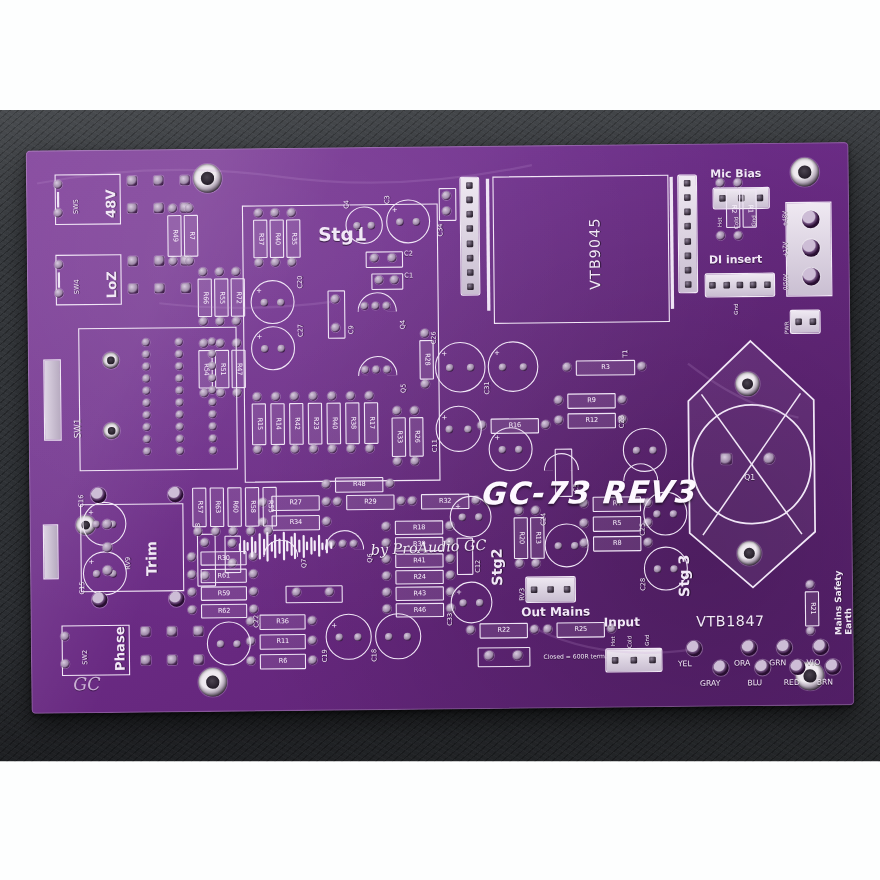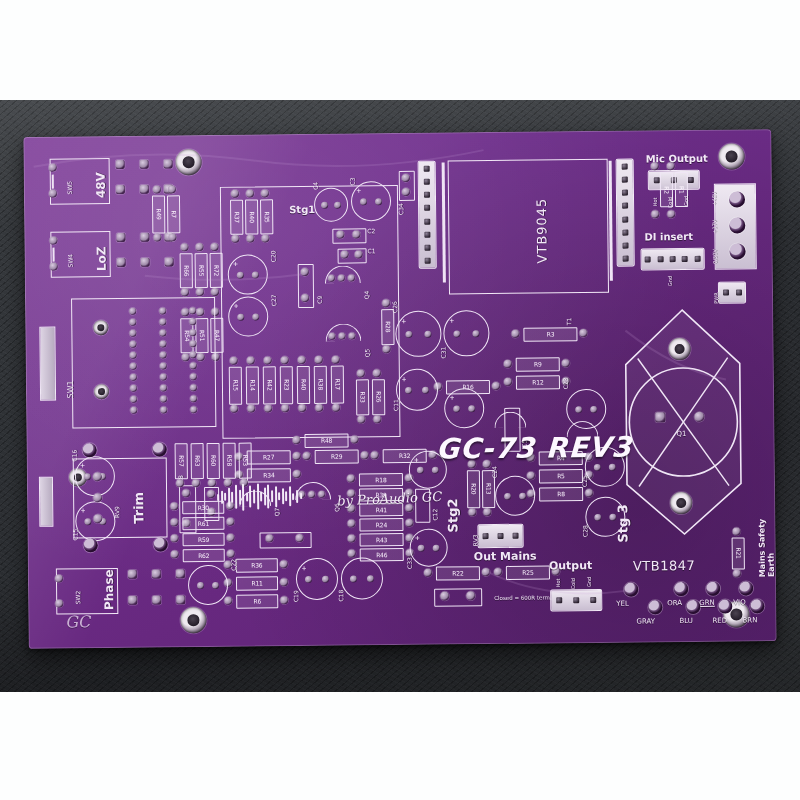--- a/index.html
+++ b/index.html
@@ -251,21 +251,21 @@
     </div>
     <div class="mhole" style="left:68px;top:184px;width:15px;height:15px;">
         <i></i>
       </div>
     <div class="mhole" style="left:68px;top:248px;width:15px;height:15px;">
         <i></i>
       </div>
     <div class="outline" style="left:14px;top:190px;width:14px;height:72px;background:linear-gradient(90deg,#ded5e4,#b7abc0);border-color:#f0e8f5;"></div>
 
     <div class="outline" style="left:196px;top:52px;width:176px;height:250px;border-width:1.2px;"></div>
-    <div class="silk" style="left:265px;top:70px;font-size:10px;font-weight:bold;text-align:center;">Stg1</div>
+    <div class="silk" style="left:265px;top:70px;font-size:17px;font-weight:bold;text-align:center;">Stg1</div>
 
     <div class="res v" style="left:206px;top:65px;width:11px;height:33px;">R37</div>
     <div class="res v" style="left:221px;top:65px;width:11px;height:33px;">R40</div>
     <div class="res v" style="left:236px;top:65px;width:11px;height:33px;">R35</div>
     <div class="pad" style="left:207px;top:55px;width:8px;height:8px;"></div>
     <div class="pad" style="left:222px;top:55px;width:8px;height:8px;"></div>
     <div class="pad" style="left:237px;top:55px;width:8px;height:8px;"></div>
     <div class="pad" style="left:207px;top:100px;width:8px;height:8px;"></div>
     <div class="pad" style="left:222px;top:100px;width:8px;height:8px;"></div>
     <div class="pad" style="left:237px;top:100px;width:8px;height:8px;"></div>
@@ -383,21 +383,21 @@
         <s></s>
         <s></s>
     </div>
 
     <div class="sline" style="left:418px;top:30px;width:3px;height:120px;"></div>
     <div class="sline" style="left:585px;top:30px;width:3px;height:120px;"></div>
 
     <div class="outline" style="left:424px;top:28px;width:158px;height:132px;"></div>
     <div class="silk r90" style="left:510px;top:132px;font-size:13px;letter-spacing:1px;">VTB9045</div>
 
-    <div class="silk" style="left:622px;top:23px;font-size:10px;font-weight:bold;">Mic Output</div>
+    <div class="silk" style="left:622px;top:23px;font-size:10px;font-weight:bold;">Mic Bias</div>
     <div class="hdr" style="left:624px;top:40px;width:50px;height:18px;">
       <s></s>
         <s></s>
         <s></s>
     </div>
     <div class="silk r90" style="left:628px;top:76px;font-size:5px;">Hot</div>
     <div class="silk r90" style="left:643px;top:78px;font-size:5px;">Cold</div>
     <div class="silk r90" style="left:659px;top:76px;font-size:5px;">Gnd</div>
 
     <div class="res v" style="left:636px;top:42px;width:11px;height:33px;">R2</div>
@@ -749,40 +749,40 @@
     <div class="pad" style="left:454px;top:436px;width:8px;height:8px;"></div>
     <div class="res" style="left:478px;top:434px;width:42px;height:12px;">R25</div>
     <div class="pad" style="left:466px;top:436px;width:8px;height:8px;"></div>
     <div class="pad" style="left:524px;top:436px;width:8px;height:8px;"></div>
 
     <div class="sbox" style="left:406px;top:456px;width:46px;height:16px;"></div>
     <div class="pad" style="left:412px;top:459px;width:9px;height:9px;"></div>
     <div class="pad" style="left:438px;top:459px;width:9px;height:9px;"></div>
     <div class="silk" style="left:466px;top:463px;font-size:5.5px;">Closed = 600R term.</div>
 
-    <div class="silk" style="left:521px;top:428px;font-size:11px;font-weight:bold;">Output</div>
+    <div class="silk" style="left:521px;top:428px;font-size:11px;font-weight:bold;">Input</div>
     <div class="hdr" style="left:522px;top:458px;width:50px;height:20px;">
         <s></s>
         <s></s>
         <s></s>
       </div>
     <div class="silk r90" style="left:527px;top:456px;font-size:5px;">Hot</div>
     <div class="silk r90" style="left:542px;top:458px;font-size:5px;">Cold</div>
     <div class="silk r90" style="left:558px;top:456px;font-size:5px;">Gnd</div>
 
     <div class="silk" style="left:605px;top:428px;font-size:13px;letter-spacing:.5px;">VTB1847</div>
 
     <div style="position:absolute;left:596px;top:452px;">
       <div class="padring" style="position:absolute;left:0;top:0;width:14px;height:14px;"></div>
     </div>
     <div class="silk" style="left:588px;top:469px;font-size:7px;">YEL</div>
     <div class="padring" style="left:646px;top:452px;width:14px;height:14px;"></div>
     <div class="silk" style="left:639px;top:469px;font-size:7px;">ORA</div>
     <div class="padring" style="left:678px;top:452px;width:14px;height:14px;"></div>
-    <div class="silk" style="left:671px;top:469px;font-size:7px;text-decoration:underline;">GRN</div>
+    <div class="silk" style="left:671px;top:469px;font-size:7px;">GRN</div>
     <div class="padring" style="left:711px;top:452px;width:14px;height:14px;"></div>
     <div class="silk" style="left:705px;top:469px;font-size:7px;">VIO</div>
 
     <div class="padring" style="left:620px;top:470px;width:14px;height:14px;"></div>
     <div class="silk" style="left:608px;top:487px;font-size:7px;">GRAY</div>
     <div class="padring" style="left:658px;top:470px;width:14px;height:14px;"></div>
     <div class="silk" style="left:651px;top:487px;font-size:7px;">BLU</div>
     <div class="padring" style="left:690px;top:470px;width:14px;height:14px;"></div>
     <div class="silk" style="left:684px;top:487px;font-size:7px;">RED</div>
     <div class="padring" style="left:722px;top:470px;width:14px;height:14px;"></div>

